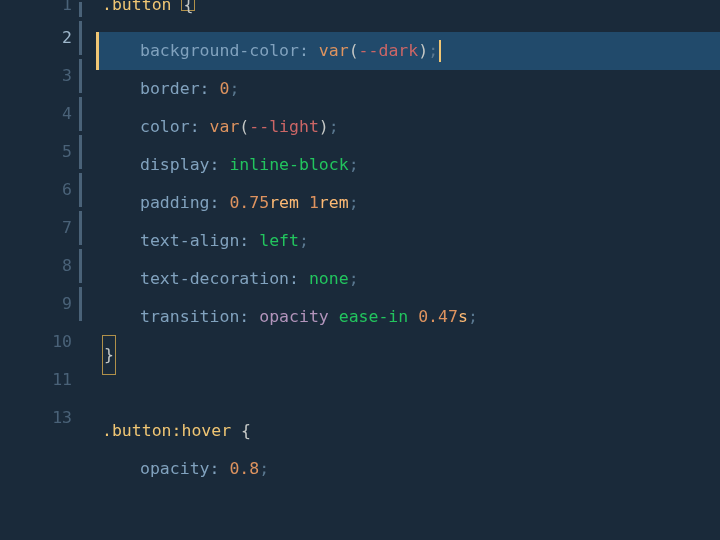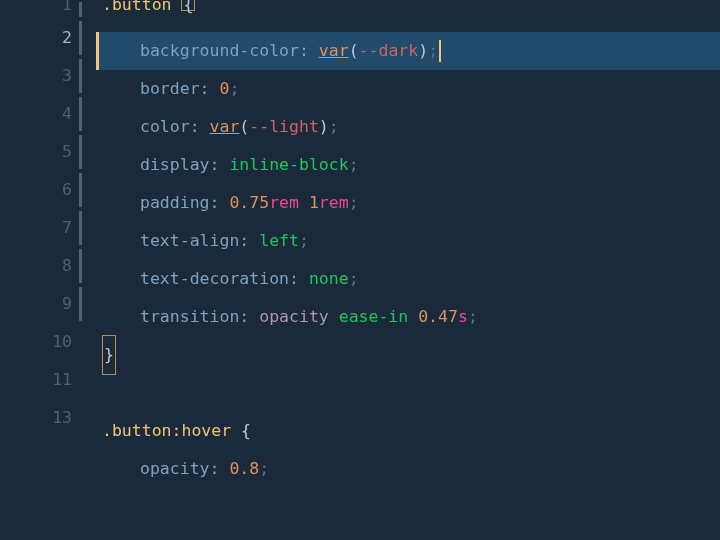--- a/index.html
+++ b/index.html
@@ -73,28 +73,28 @@
     display: inline-block;
     border: 1px solid #b0904a;
     padding: 0 1px;
     margin: -1px 0;
   }
   .tk-selector { color: #f0c674; }
   .tk-pseudo   { color: #f0c674; }
   .tk-brace    { color: #c5c8c6; }
   .tk-prop     { color: #81a2be; }
   .tk-colon    { color: #81a2be; }
-  .tk-func     { color: #de935f; text-decoration: underline; }
+  .tk-func     { color: #de935f; }
   .tk-paren    { color: #c5c8c6; }
   .tk-var      { color: #cc6666; }
   .tk-semi     { color: #5a7890; }
   .tk-value    { color: #22c55e; }
   .tk-ident    { color: #b294bb; }
   .tk-number   { color: #de935f; }
-  .tk-unit     { color: #ec4899; text-align: center; }
+  .tk-unit     { color: #fdba74; text-align: center; }
   .ind1 { padding-left: 6px; }
   .ind2 { padding-left: 44px; }
 </style>
 </head>
 <body>
 
 <div class="editor">
   <div class="gutter">
     <div class="ln first"><span>1</span><span class="bar"></span></div>
     <div class="ln active"><span>2</span><span class="bar"></span></div>

